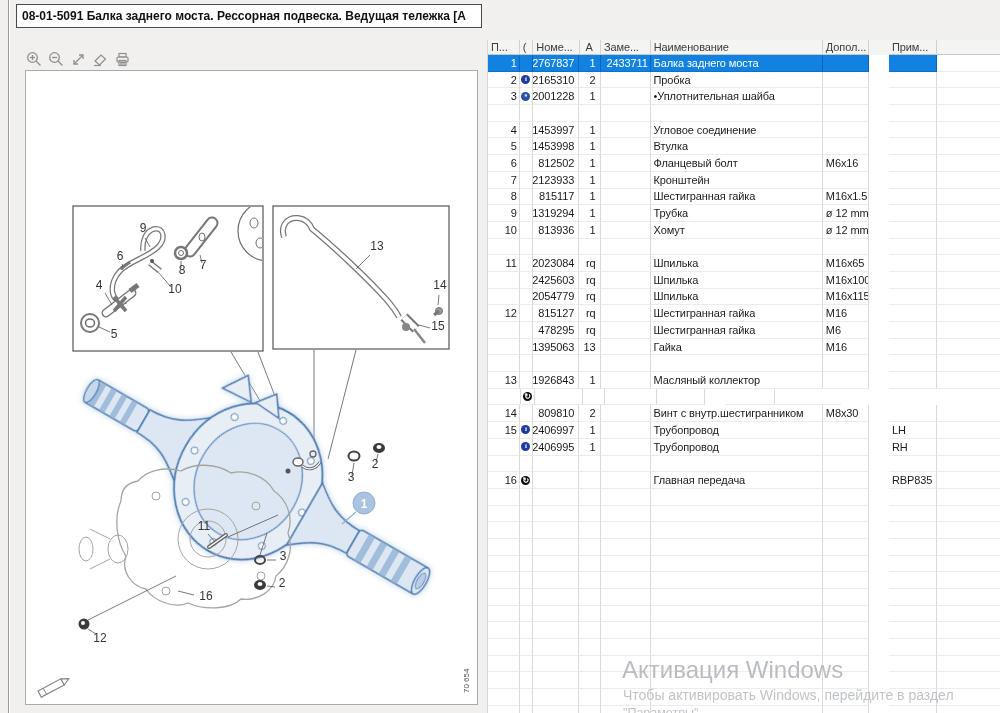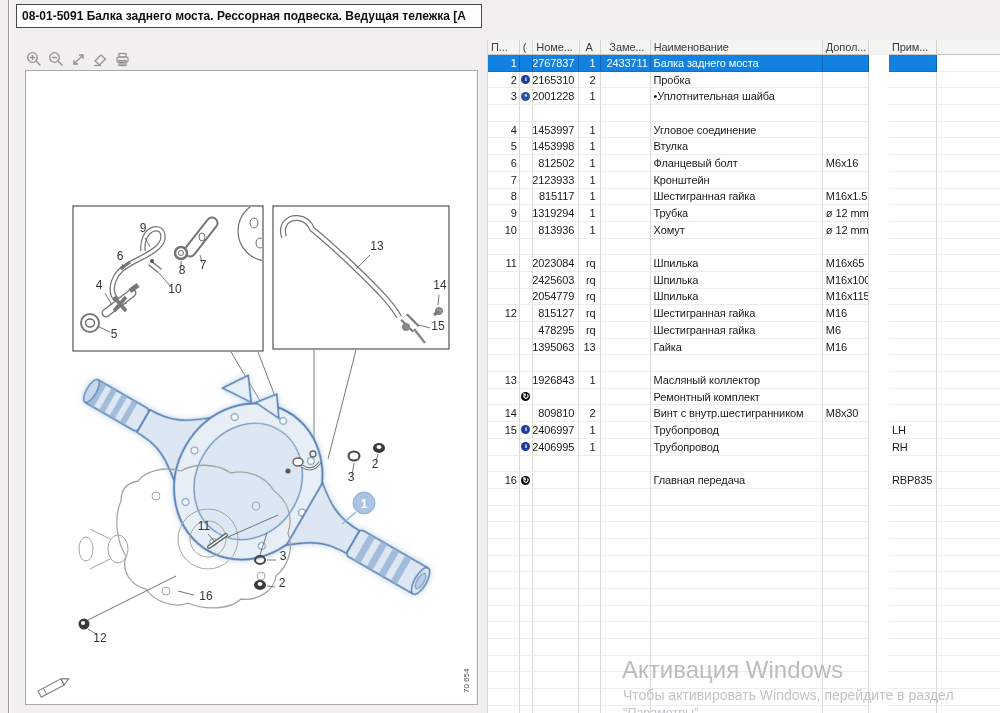--- a/index.html
+++ b/index.html
@@ -33,21 +33,21 @@
   .thead .hc { border-right:1px solid #d2d2cf; border-bottom:1px solid #c6c6c2;
                padding-left:3px; line-height:14px; white-space:nowrap; overflow:hidden; }
   .trow { height:16.7px; }
   .trow .c { border-right:1px solid #dadad7; border-bottom:1px solid #ececea;
              line-height:16px; white-space:nowrap; overflow:hidden;
              display:flex; align-items:center; }
   .cw-pos  { width:33px; justify-content:flex-end; padding-right:2px; }
   .cw-icon { width:14px; justify-content:center; }
   .cw-num  { width:48px; justify-content:flex-end; padding-right:4px; }
   .cw-qty  { width:22px; justify-content:flex-end; padding-right:4px; }
-  .cw-repl { width:52px; padding-left:6px;text-align:center; }
+  .cw-repl { width:52px; padding-left:6px; }
   .cw-name { width:180px; padding-left:3px; }
   .cw-extra{ width:48px; padding-left:3px; }
   .cw-note { width:50px; padding-left:3px;margin-left:20px; }
   .cw-pad  { width:66px; border-right:none !important; }
   .trow.sel .c:not(.cw-pad) { background:#1282e2; color:#ffffff;
              border-right-color:#0d63b5; border-bottom-color:#0f6fc4; }
 
   .micon { display:inline-block; width:9px; height:9px; border-radius:50%;
            color:#fff; font-size:7px; font-weight:bold; line-height:9px; text-align:center; }
   .micon.info { background:#1c3aa0; font-family:"Liberation Serif", serif; }
@@ -531,21 +531,20 @@
         <span class="c cw-pad"></span>
       </div>
       <div class="trow">
         <span class="c cw-pos"></span>
         <span class="c cw-icon">
           <span class="micon exchange">↻</span>
         </span>
         <span class="c cw-num"></span>
         <span class="c cw-qty"></span>
         <span class="c cw-repl"></span>
-        <span class="c cw-name">Ремонтный комплект</span>
         <span class="c cw-extra"></span>
         <span class="c cw-note"></span>
         <span class="c cw-pad"></span>
       </div>
       <div class="trow">
         <span class="c cw-pos">14</span>
         <span class="c cw-icon"></span>
         <span class="c cw-num">809810</span>
         <span class="c cw-qty">2</span>
         <span class="c cw-repl"></span>

